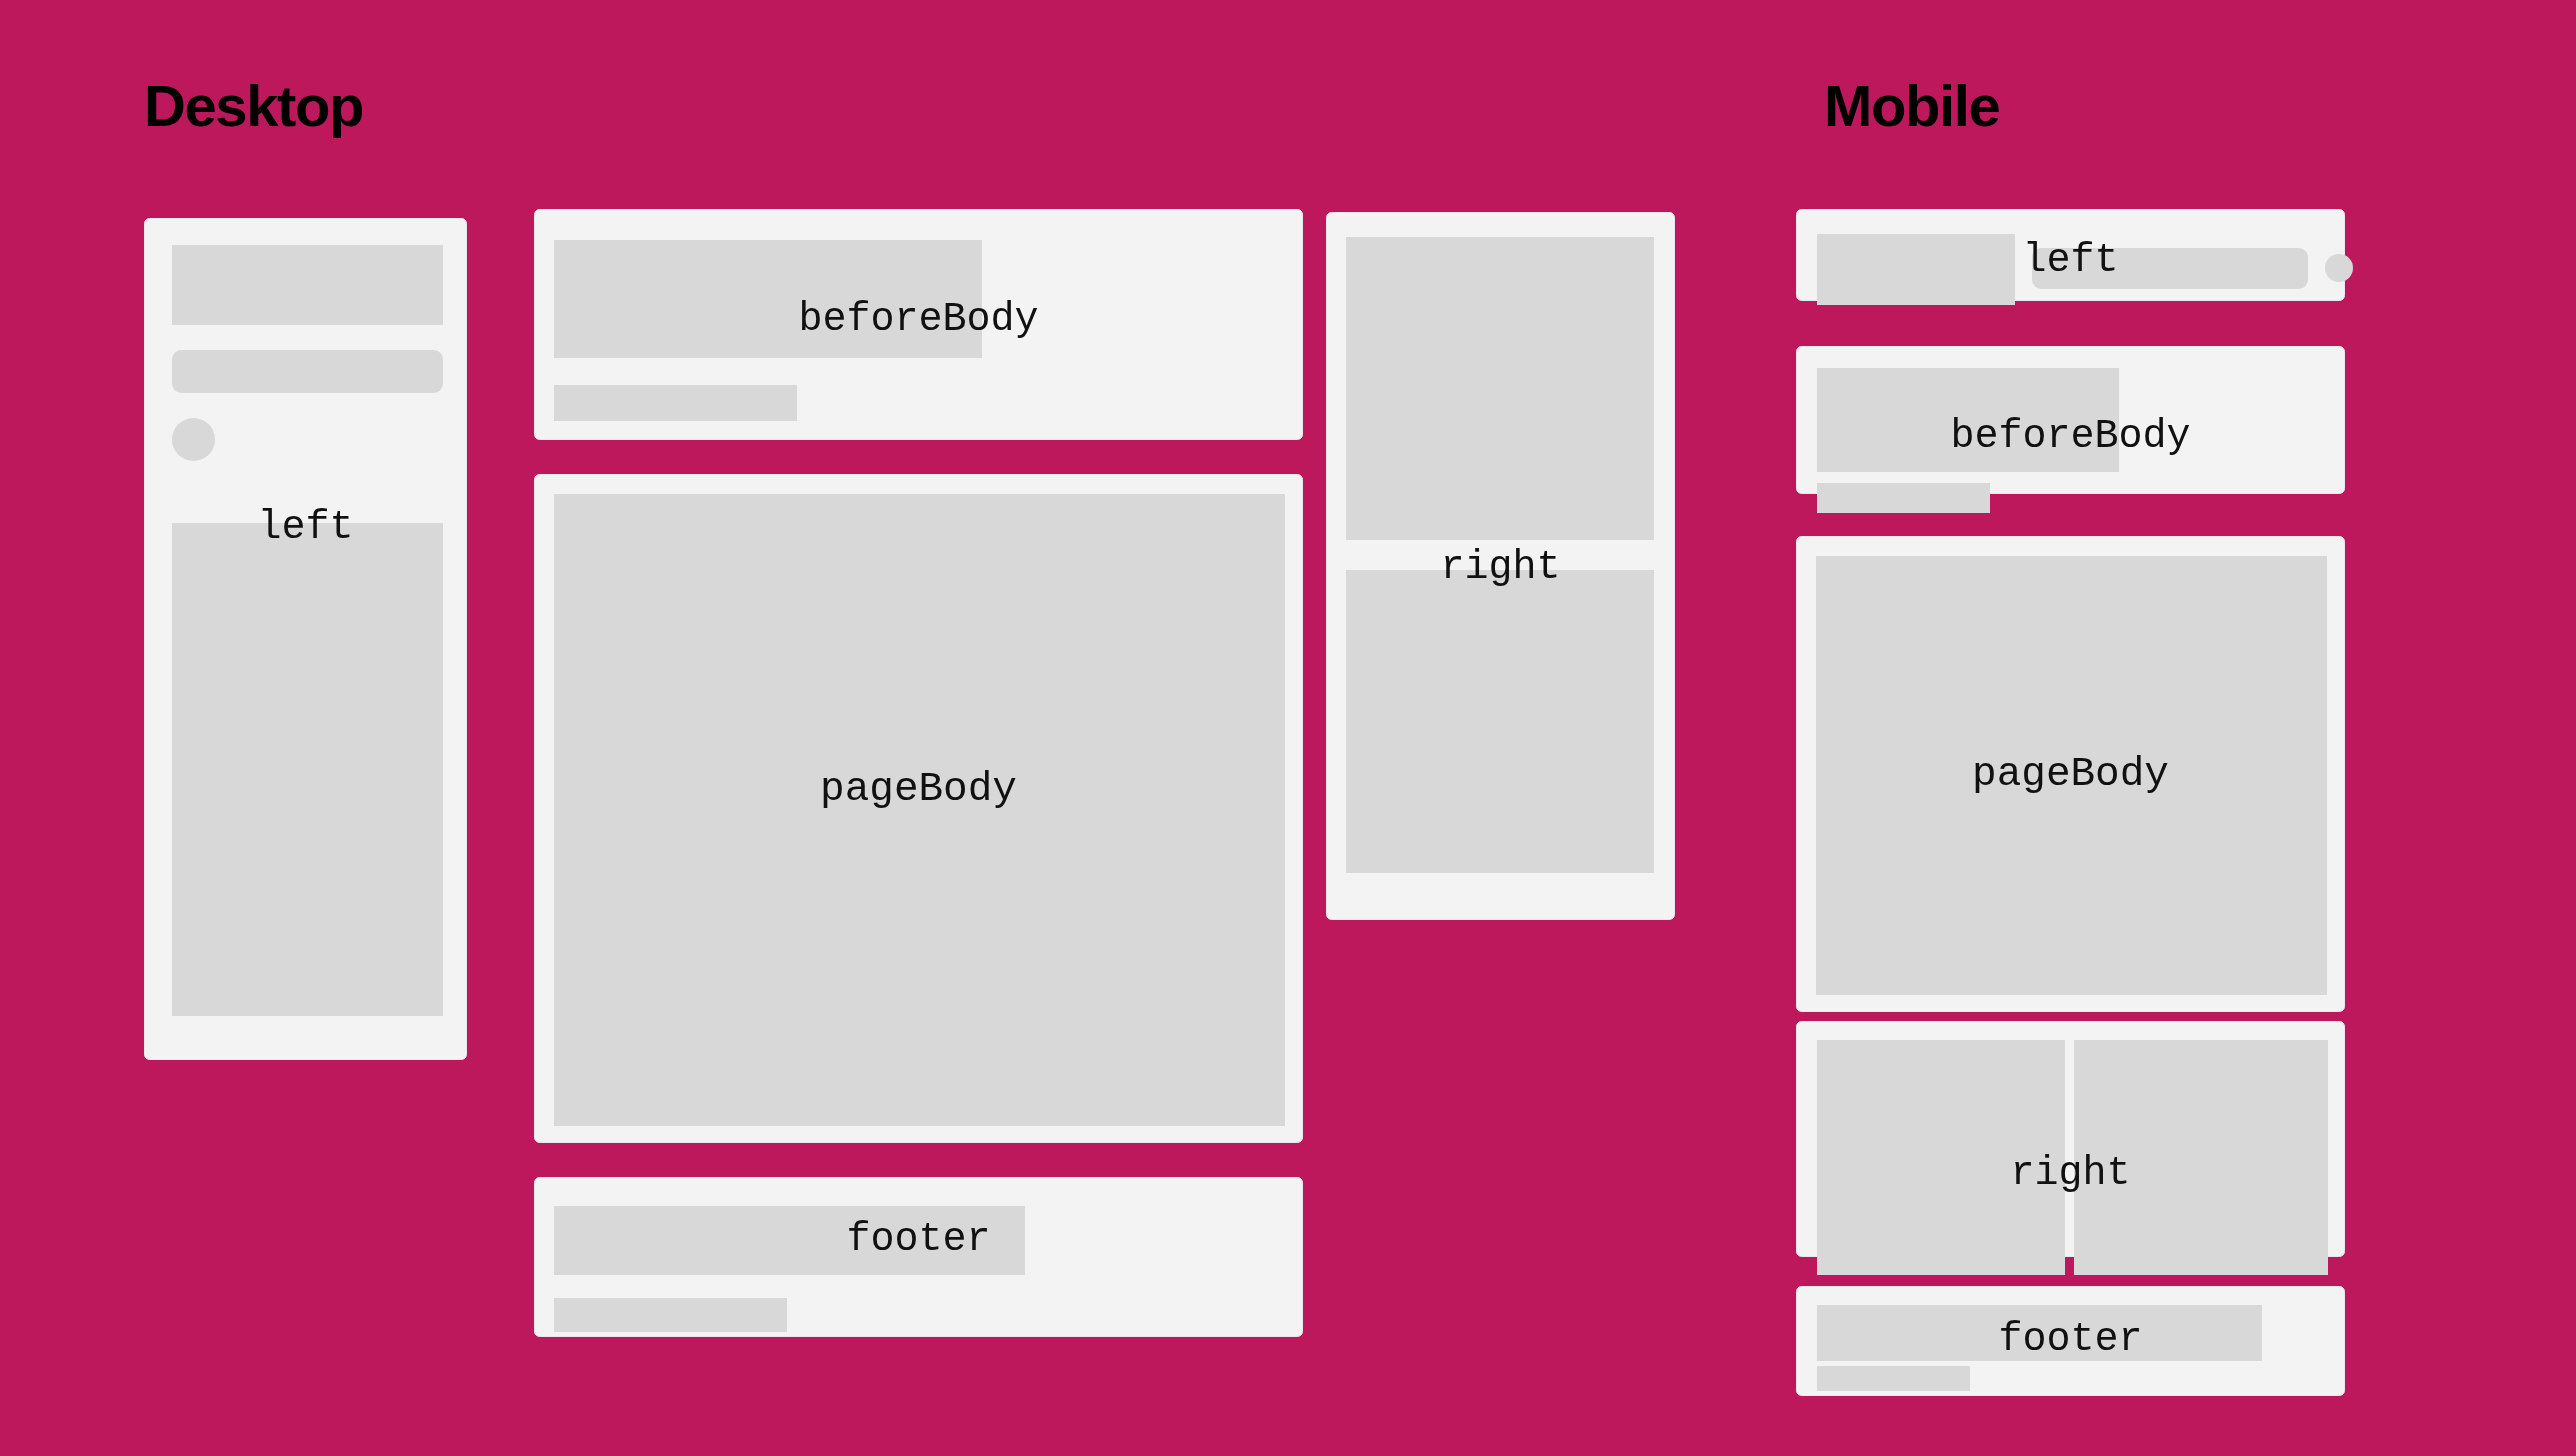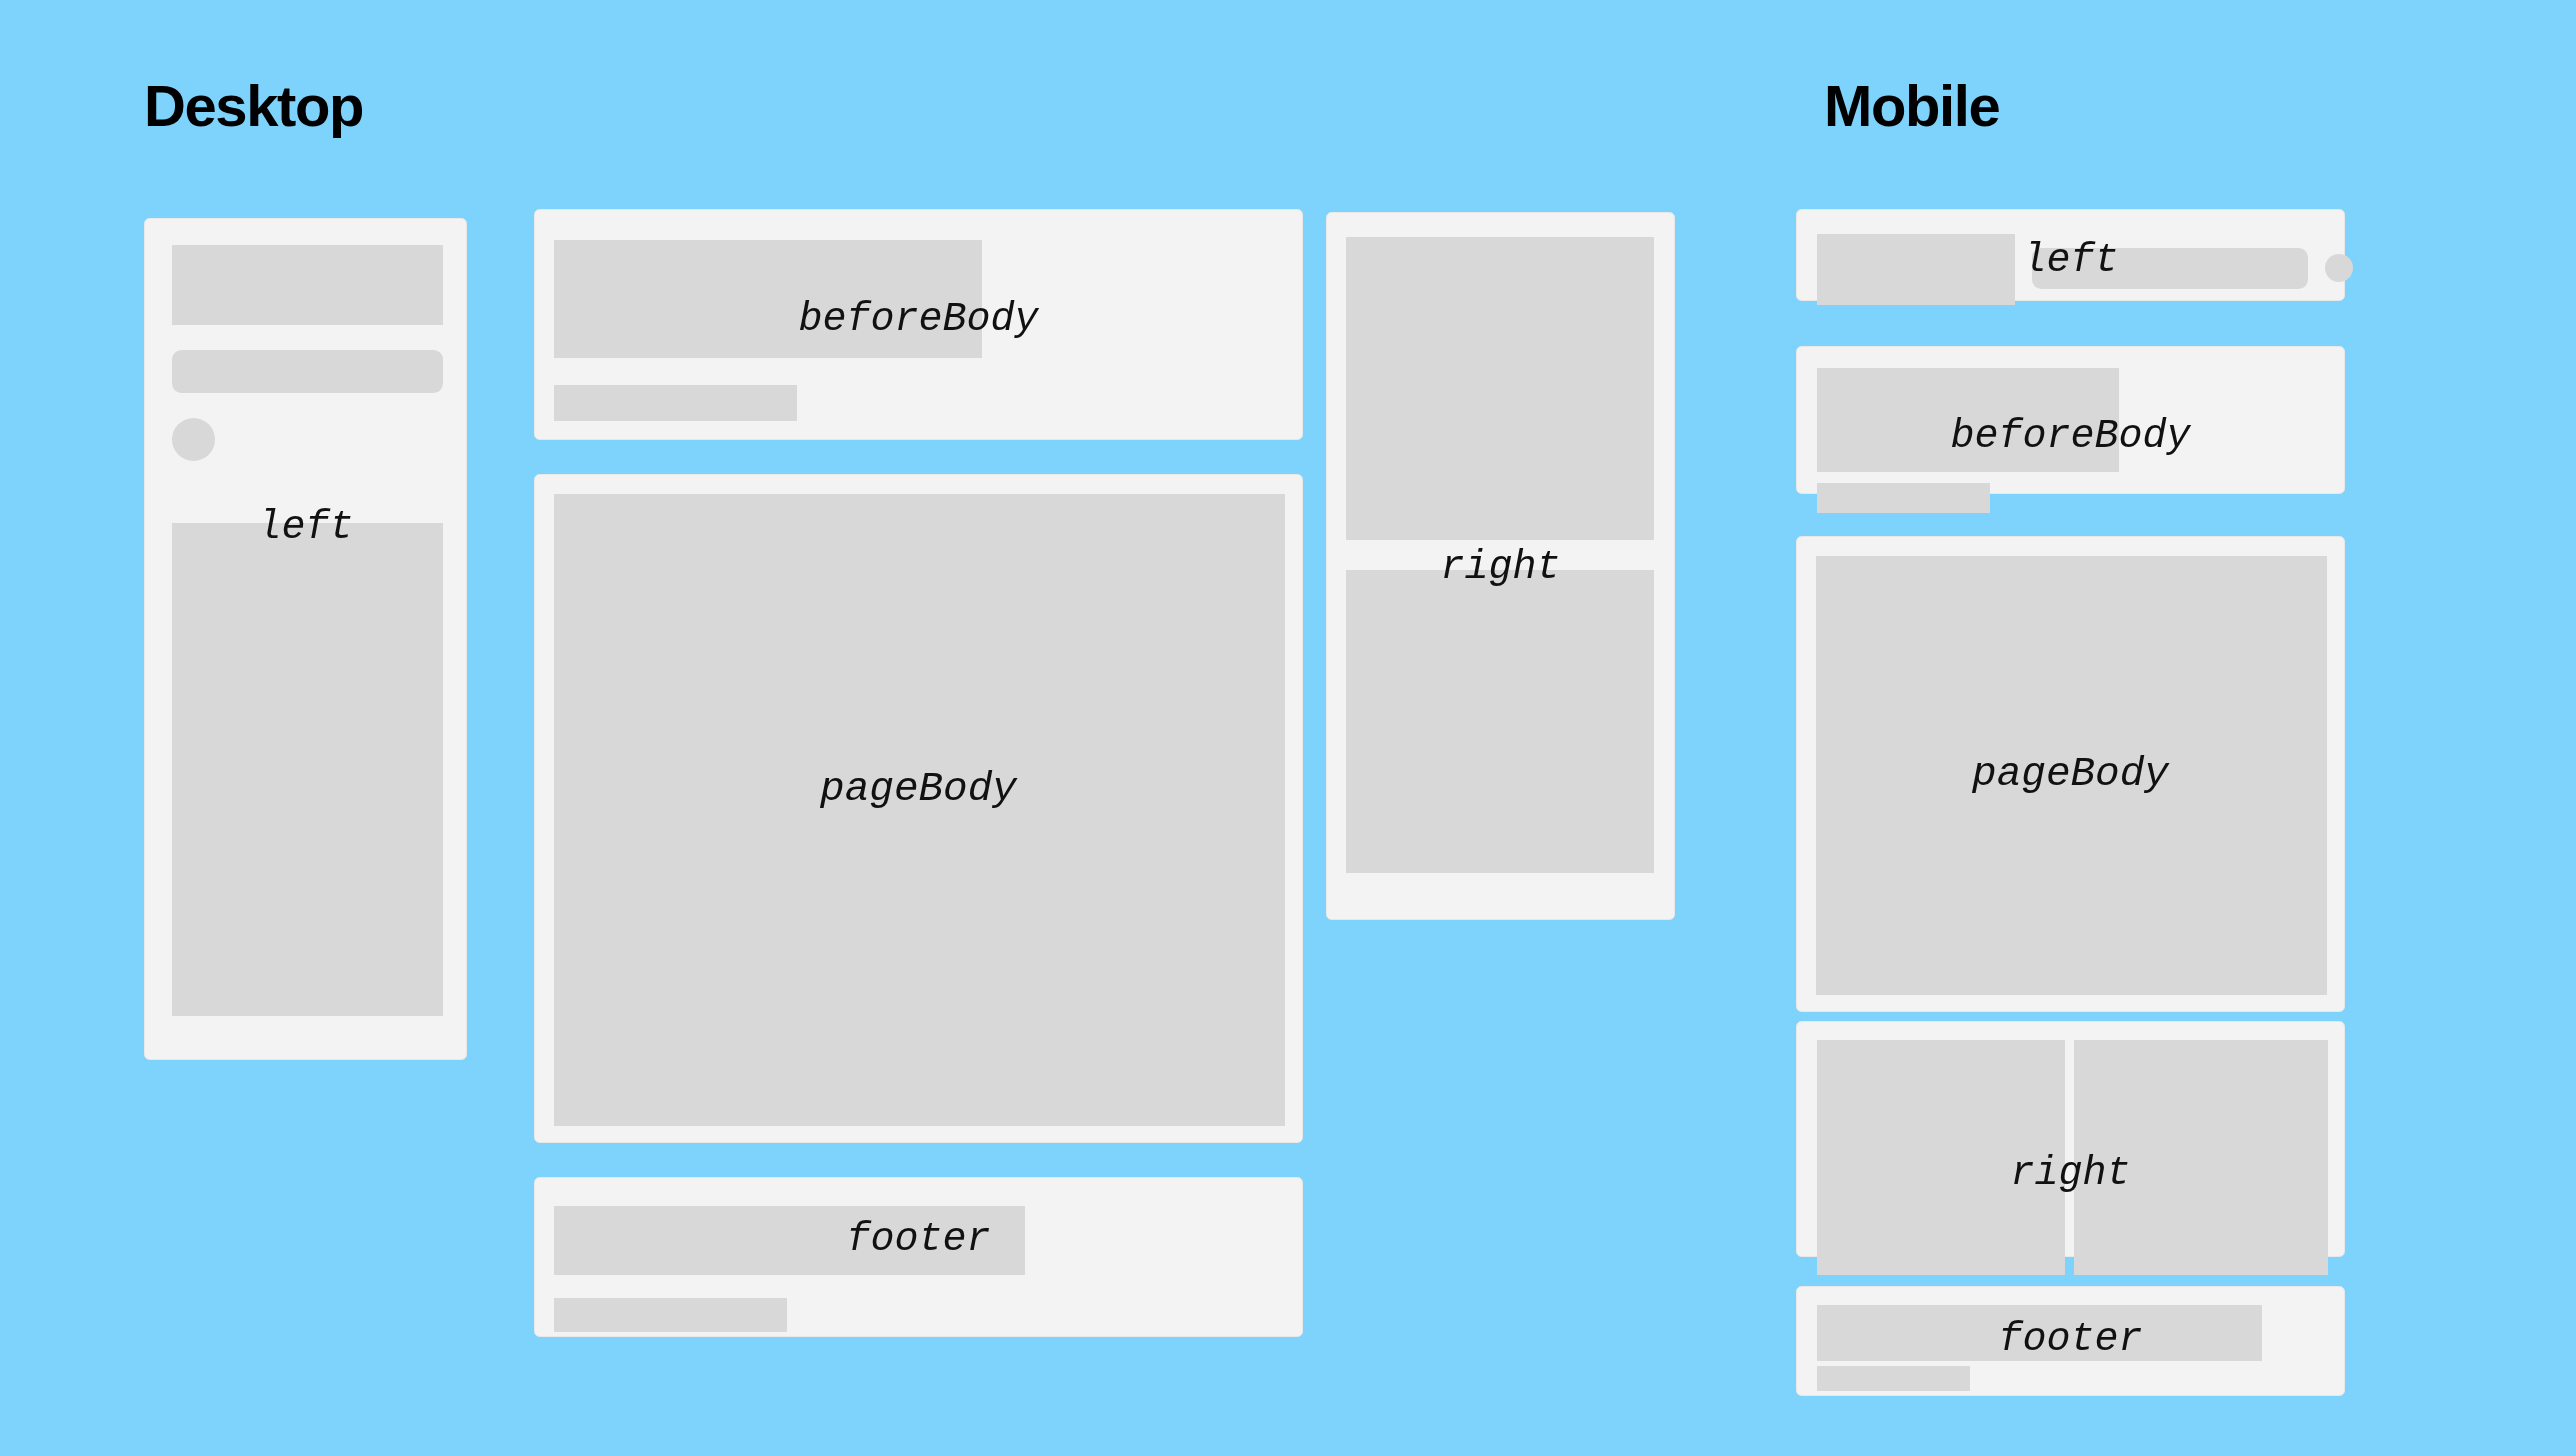--- a/index.html
+++ b/index.html
@@ -9,21 +9,21 @@
     height: 1456px;
     background: #f3f3f3;
     font-family: "Liberation Sans", sans-serif;
     overflow: hidden;
   }
 
   #stage {
     position: relative;
     width: 2576px;
     height: 1456px;
-    background: #7dd3fc;
+    background: #be185d;
   }
 
   
   .section-title {
     position: absolute;
     font-family: "Liberation Sans", sans-serif;
     font-weight: bold;
     font-size: 58px;
     line-height: 1;
     letter-spacing: -1.4px;
@@ -52,21 +52,20 @@
   
   .slot-label {
     position: absolute;
     font-family: "Liberation Mono", "DejaVu Sans Mono", monospace;
     font-size: 40px;
     line-height: 1;
     color: #111111;
     white-space: nowrap;
     text-align: center;
     pointer-events: none;
-    font-style: italic;
   }
   .slot-label.big { font-size: 41px; }
 
   
   
   #d-left-panel { left: 144px; top: 218px; width: 323px; height: 842px; }
   #d-left-b1 { left: 27px;  top: 26px;  width: 271px; height: 80px; }
   #d-left-b2 { left: 27px;  top: 131px; width: 271px; height: 43px; }
   #d-left-b3 { left: 27px;  top: 199px; width: 43px;  height: 43px; }
   #d-left-b4 { left: 27px;  top: 304px; width: 271px; height: 493px; }

